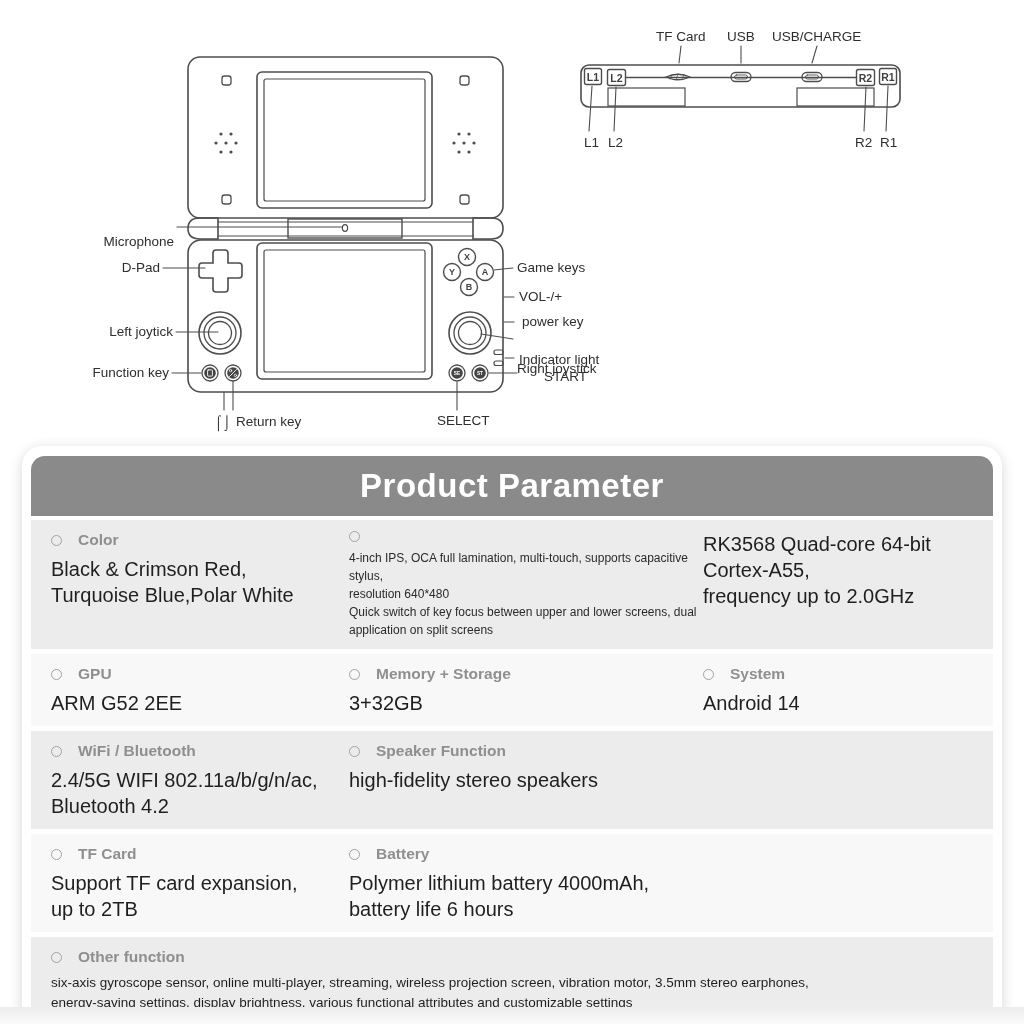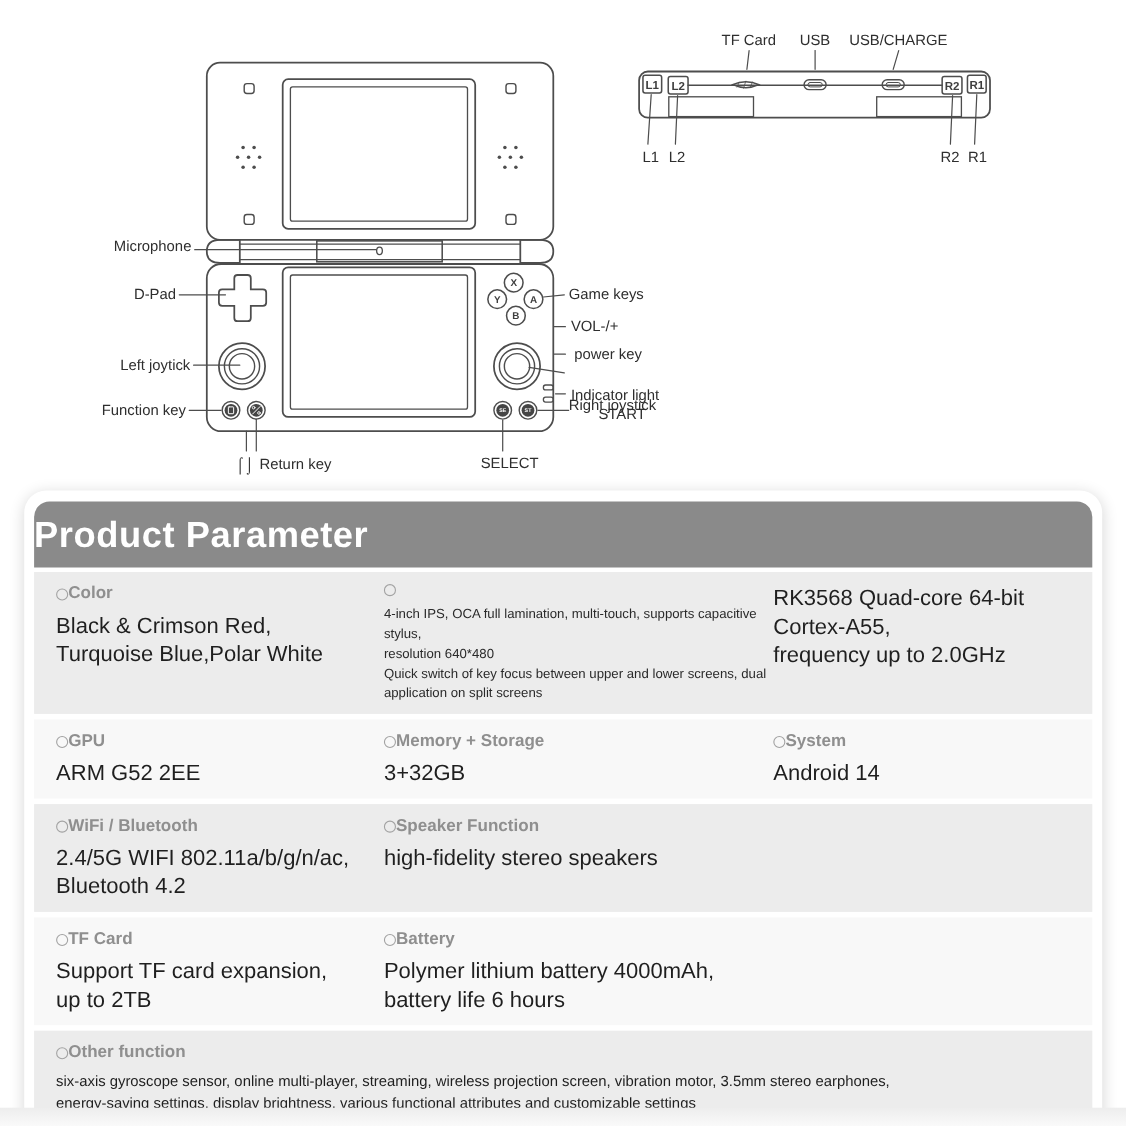--- a/index.html
+++ b/index.html
@@ -8,29 +8,29 @@
   
   .diagram-svg{position:absolute;left:0;top:0;pointer-events:none;}
   .dlabel{position:absolute;font-size:13.5px;color:#2e2e2e;white-space:nowrap;line-height:16px;}
   .dlabel.right-align{text-align:right;}
   .jack{display:inline-block;transform:translateY(1px);font-size:14px;margin-right:5px;color:#2e2e2e;}
   
   .card{position:absolute;left:22px;top:446px;width:980px;box-sizing:border-box;
         background:#ffffff;border-radius:20px;box-shadow:0 3px 14px rgba(0,0,0,.16);
         padding:10px 9px 12px;}
   .card-header{height:60px;background:#8a8a8a;border-radius:14px 14px 0 0;
-               display:flex;align-items:center;margin-bottom:4px;}
+               display:flex;align-items:center;justify-content:center;margin-bottom:4px;}
   .card-title{font-size:33px;font-weight:bold;color:#ffffff;letter-spacing:.5px;}
   .rows{display:flex;flex-direction:column;gap:5px;}
   .row{background:#ececec;box-sizing:border-box;padding:11px 16px 10px 20px;}
   .row.light{background:#f8f8f8;}
   .row.cols{display:grid;grid-template-columns:296px 352px 1fr;column-gap:2px;}
   .row.r0{min-height:84px;}.row.r1{min-height:64px;}.row.r2{min-height:68px;}
   .row.r3{min-height:70px;}.row.r4{min-height:70px;}.row.r5{min-height:86px;}
-  .spec-label{display:flex;align-items:center;gap:0;color:#8f8f8f;
+  .spec-label{display:flex;align-items:center;gap:16px;color:#8f8f8f;
               font-size:15.5px;font-weight:600;margin-bottom:7px;}
   .circ{width:11px;height:11px;border:1.4px solid #a2a2a2;border-radius:50%;flex:none;
         box-sizing:border-box;background:transparent;}
   .spec-value{font-size:20px;color:#1f1f1f;line-height:1.3;white-space:pre-line;}
   .spec-value.small{font-size:12px;line-height:1.5;color:#2a2a2a;}
   .row-other .spec-value{font-size:13.5px;line-height:1.45;}
   .bottom-band{position:absolute;left:0;top:1007px;width:1024px;height:17px;
                background:linear-gradient(180deg,#ededed,#fafafa);}
   svg text{font-family:"Liberation Sans",sans-serif;}
 </style>
@@ -174,21 +174,21 @@
       <text x="469" y="290.2" font-size="9">B</text>
       <text x="457" y="374.8" font-size="4.8" fill="#ffffff">SE</text>
       <text x="480" y="374.8" font-size="4.8" fill="#ffffff">ST</text>
       <text x="593" y="80.5" font-size="10.5">L1</text>
       <text x="616.5" y="81.5" font-size="10.5">L2</text>
       <text x="865.5" y="81.5" font-size="10.5">R2</text>
       <text x="888" y="80.5" font-size="10.5">R1</text>
     </g>
   </svg>
 
-  <span class="dlabel right-align" style="left:100px;top:216px;width:74px;text-align:right;">Microphone</span>
+  <span class="dlabel right-align" style="left:100px;top:234px;width:74px;text-align:right;">Microphone</span>
   <span class="dlabel right-align" style="left:118px;top:260px;width:42px;">D-Pad</span>
   <span class="dlabel right-align" style="left:103px;top:324px;width:70px;">Left joytick</span>
   <span class="dlabel right-align" style="left:90px;top:365px;width:79px;">Function key</span>
   <span class="dlabel" style="left:214px;top:413px;"><span class="jack">⌠⌡</span><span>Return key</span></span>
   <span class="dlabel" style="left:437px;top:413px;">SELECT</span>
   <span class="dlabel" style="left:517px;top:260px;">Game keys</span>
   <span class="dlabel" style="left:519px;top:289px;">VOL-/+</span>
   <span class="dlabel" style="left:522px;top:314px;">power key</span>
   <span class="dlabel" style="left:517px;top:332px;margin-top:29px;">Right joystick</span>
   <span class="dlabel" style="left:519px;top:352px;">Indicator light</span>

